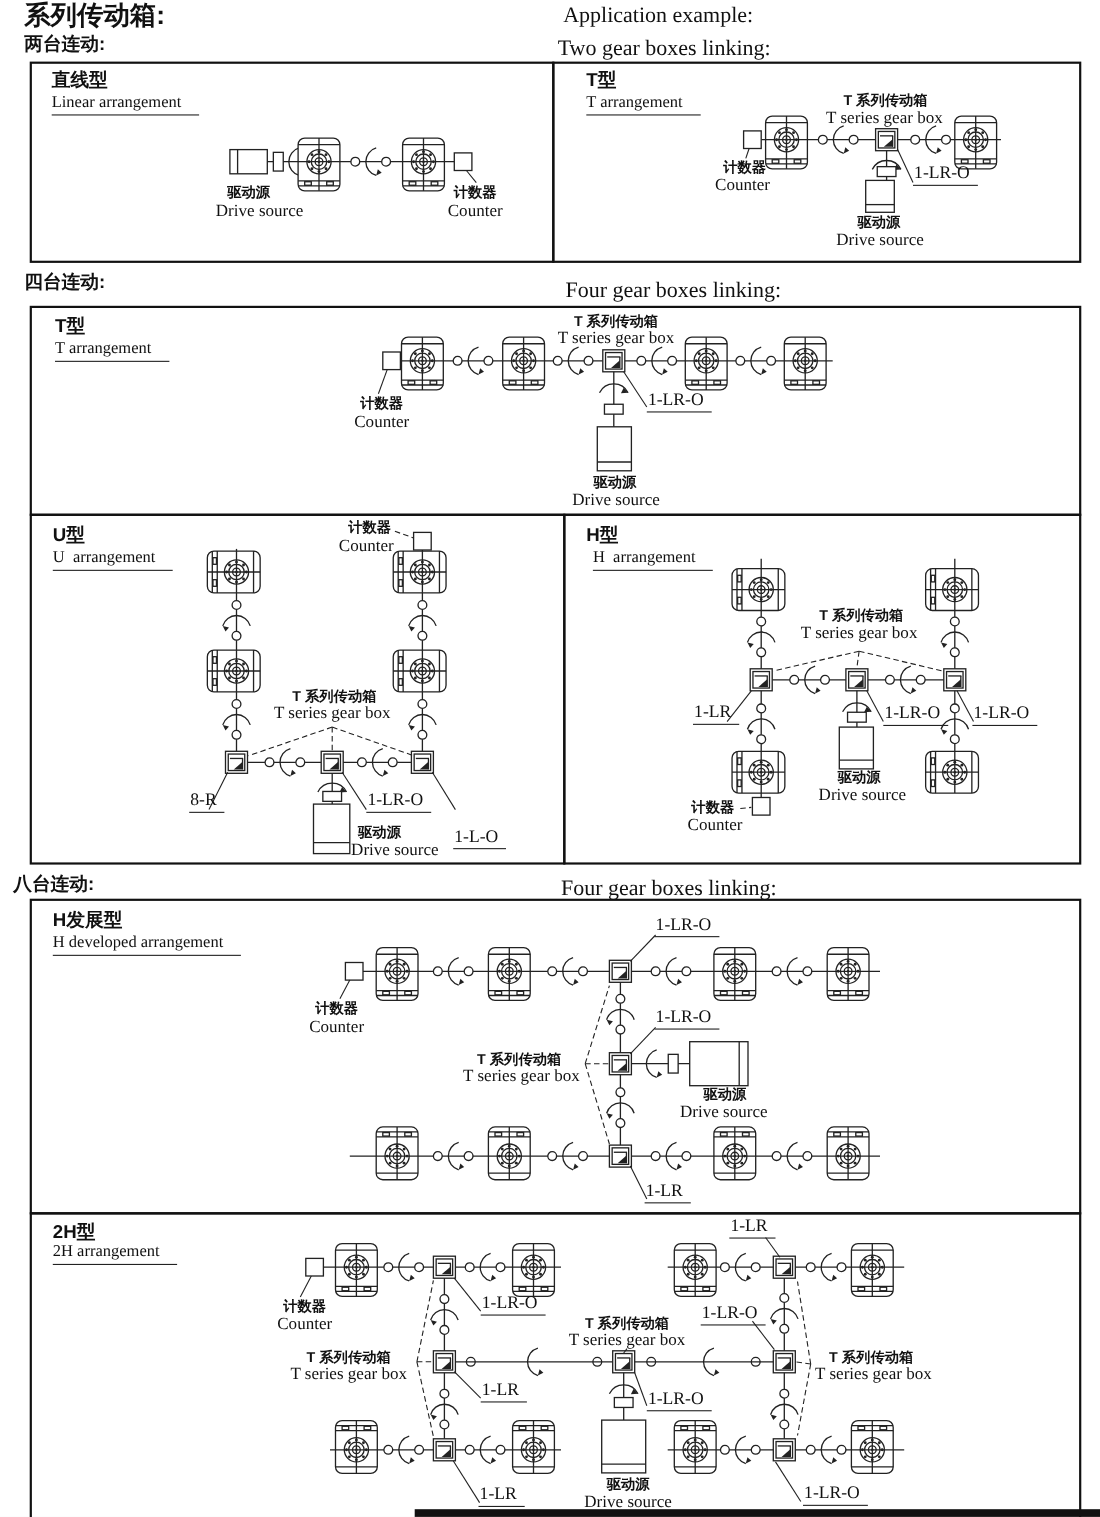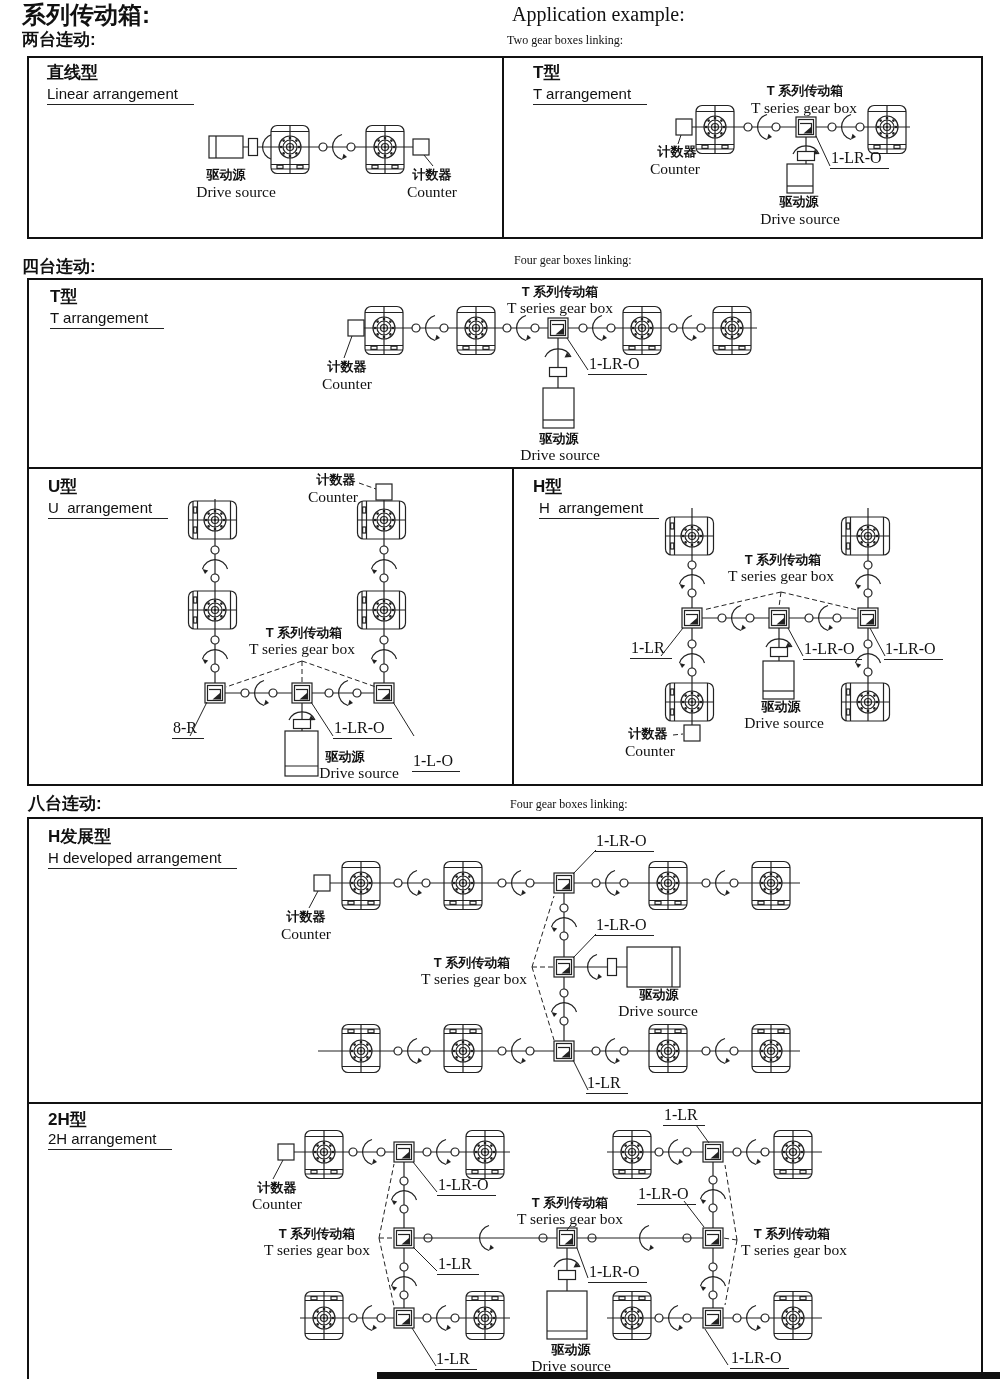--- a/index.html
+++ b/index.html
@@ -8,23 +8,23 @@
   .page svg{position:absolute;left:0;top:0;}
   .art{stroke:#222;stroke-width:1.2;fill:none;}
   .bdr{stroke:#111;stroke-width:2;fill:none;}
   .ld{stroke:#222;stroke-width:1;fill:none;}
   .dsh{stroke:#222;stroke-width:1;fill:none;stroke-dasharray:5 3;}
   .t{position:absolute;line-height:1.05;white-space:pre;}
   .cx{transform:translateX(-50%);}
   .hz{font-size:24px;font-weight:700;}
   .he{font-family:"Liberation Serif",serif;font-size:20px;}
   .sz{font-size:17px;font-weight:700;}
-  .se{font-family:"Liberation Serif",serif;font-size:12px;}
+  .se{font-family:"Liberation Serif",serif;font-size:20px;}
   .ptz{font-size:17px;font-weight:700;}
-  .pte{font-family:Liberation Sans, sans-serif;font-size:15px;border-bottom:1.3px solid #222;padding:0 16px 2px 0;}
+  .pte{font-family:Liberation Serif, serif;font-size:15px;border-bottom:1.3px solid #222;padding:0 16px 2px 0;}
   .lz{font-size:13px;font-weight:700;}
   .le{font-family:"Liberation Serif",serif;font-size:15.5px;}
   .ref{font-family:"Liberation Serif",serif;font-size:16px;border-bottom:1.3px solid #222;padding:0 7px 1px 1px;}
   .bar{position:absolute;background:#111;}
 </style>
 </head>
 <body>
 
 <div class="page">
 
@@ -307,23 +307,23 @@
   <use href="#cpl" transform="translate(751,1318)"></use>
   <use href="#gb" transform="translate(793,1318) rotate(180)"></use>
   <line class="ld" x1="705" y1="1329" x2="728" y2="1365"></line>
 </g>
 </svg>
 
 <div class="t hz" style="left:22px;top:2px">系列传动箱:</div>
 <div class="t he" style="left:512px;top:4px">Application example:</div>
 <div class="t sz" style="left:22px;top:31px">两台连动:</div>
 <div class="t se" style="left:507px;top:34px">Two gear boxes linking:</div>
-<div class="t sz" style="left:22px;top:258px">四台连动:</div>
+<div class="t sz" style="left:22px;top:248px">四台连动:</div>
 <div class="t se" style="left:514px;top:254px">Four gear boxes linking:</div>
-<div class="t sz" style="left:28px;top:795px">八台连动:</div>
+<div class="t sz" style="left:12px;top:795px">八台连动:</div>
 <div class="t se" style="left:510px;top:798px">Four gear boxes linking:</div>
 
 <div class="t ptz" style="left:47px;top:64px">直线型</div>
 <div class="t pte" style="left:47px;top:86px">Linear arrangement</div>
 <div class="t ptz" style="left:533px;top:64px">T型</div>
 <div class="t pte" style="left:533px;top:86px">T arrangement</div>
 <div class="t ptz" style="left:50px;top:288px">T型</div>
 <div class="t pte" style="left:50px;top:310px">T arrangement</div>
 <div class="t ptz" style="left:48px;top:478px">U型</div>
 <div class="t pte" style="left:48px;top:500px">U  arrangement</div>

